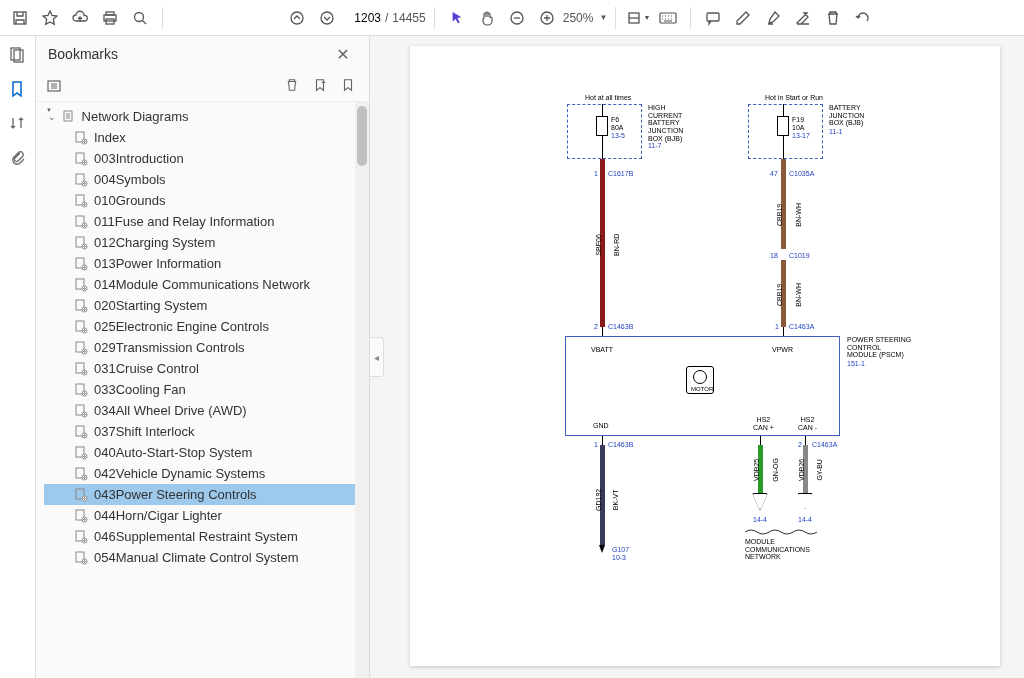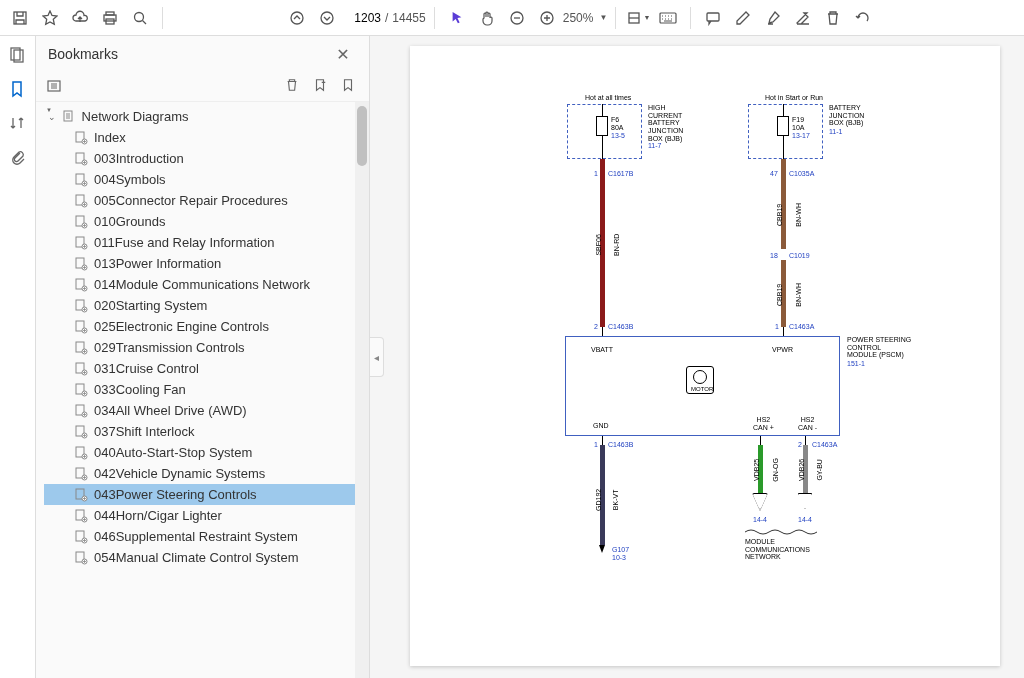--- a/index.html
+++ b/index.html
@@ -234,37 +234,37 @@
               <path d="M10.5 9v3M9 10.5h3" stroke-width="0.8"></path>
             </svg>
             <span>004Symbols</span>
           </div>
           <div class="tree-item">
             <svg class="ticon" viewBox="0 0 14 14" fill="none" stroke="#888" stroke-width="1">
               <rect x="2" y="1" width="8" height="10"></rect>
               <circle cx="10.5" cy="10.5" r="2.5" fill="#fff"></circle>
               <path d="M10.5 9v3M9 10.5h3" stroke-width="0.8"></path>
             </svg>
-            <span>005Connector Repair Procedures</span>
-          </div>
-          <div class="tree-item">
-            <svg class="ticon" viewBox="0 0 14 14" fill="none" stroke="#888" stroke-width="1">
-              <rect x="2" y="1" width="8" height="10"></rect>
-              <circle cx="10.5" cy="10.5" r="2.5" fill="#fff"></circle>
-              <path d="M10.5 9v3M9 10.5h3" stroke-width="0.8"></path>
-            </svg>
             <span>010Grounds</span>
           </div>
           <div class="tree-item">
             <svg class="ticon" viewBox="0 0 14 14" fill="none" stroke="#888" stroke-width="1">
               <rect x="2" y="1" width="8" height="10"></rect>
               <circle cx="10.5" cy="10.5" r="2.5" fill="#fff"></circle>
               <path d="M10.5 9v3M9 10.5h3" stroke-width="0.8"></path>
             </svg>
             <span>011Fuse and Relay Information</span>
+          </div>
+          <div class="tree-item">
+            <svg class="ticon" viewBox="0 0 14 14" fill="none" stroke="#888" stroke-width="1">
+              <rect x="2" y="1" width="8" height="10"></rect>
+              <circle cx="10.5" cy="10.5" r="2.5" fill="#fff"></circle>
+              <path d="M10.5 9v3M9 10.5h3" stroke-width="0.8"></path>
+            </svg>
+            <span>012Charging System</span>
           </div>
           <div class="tree-item">
             <svg class="ticon" viewBox="0 0 14 14" fill="none" stroke="#888" stroke-width="1">
               <rect x="2" y="1" width="8" height="10"></rect>
               <circle cx="10.5" cy="10.5" r="2.5" fill="#fff"></circle>
               <path d="M10.5 9v3M9 10.5h3" stroke-width="0.8"></path>
             </svg>
             <span>013Power Information</span>
           </div>
           <div class="tree-item">

